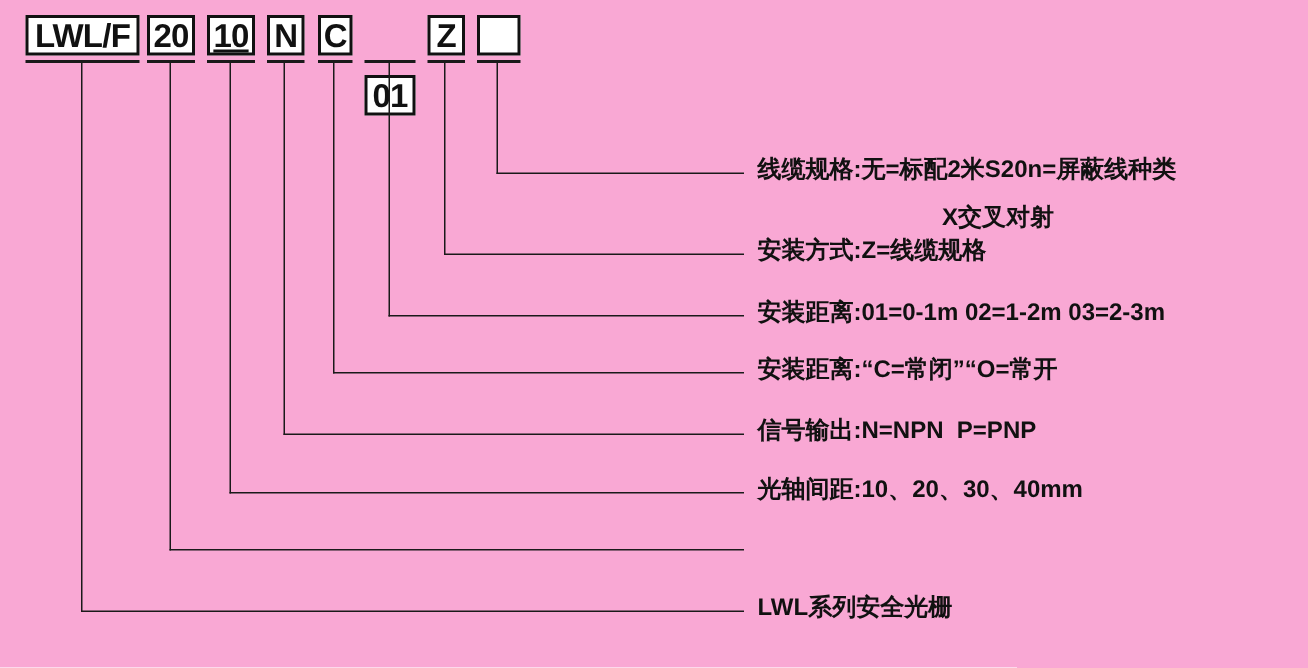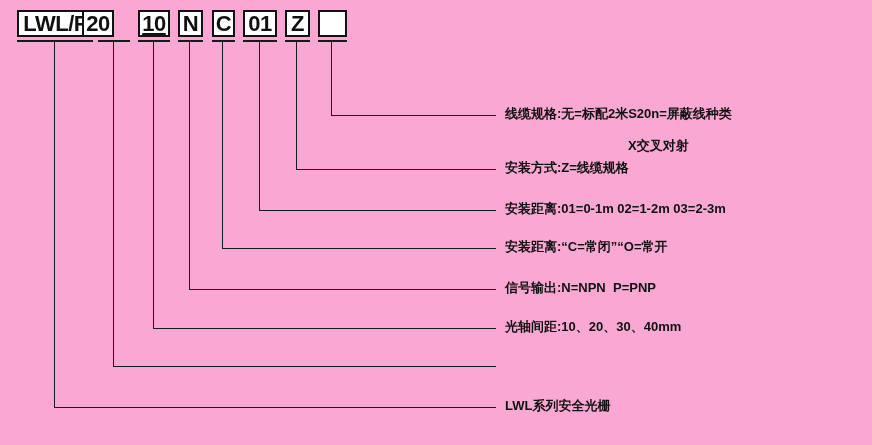--- a/index.html
+++ b/index.html
@@ -39,38 +39,38 @@
   .connector {
     position: absolute;
     top: 42px;
     box-sizing: border-box;
     border-left: 1.5px solid #1a1a1a;
     border-bottom: 1.5px solid #1a1a1a;
   }
   .lbl {
     position: absolute;
     left: 505px;
-    font-size: 13px;
+    font-size: 16px;
     font-weight: bold;
     line-height: 24px;
     white-space: pre;
     color: #111111;
   }
 </style>
 </head>
 <body>
 
 <div id="canvas">
 
   <div class="codebox" style="left:17px;  width:76px;">LWL/F</div>
-  <div class="codebox" style="left:82px;  width:32px;">20</div>
+  <div class="codebox" style="left:98px;  width:32px;">20</div>
   <div class="codebox" style="left:138px; width:32px;text-decoration:underline;">10</div>
   <div class="codebox" style="left:178px; width:25px;">N</div>
   <div class="codebox" style="left:212px; width:23px;">C</div>
-  <div class="codebox" style="left:243px; width:34px;">01</div>
+  <div class="codebox" style="left:243px; width:34px;margin-top:40px;">01</div>
   <div class="codebox" style="left:285px; width:25px;">Z</div>
   <div class="codebox" style="left:318px; width:29px;"></div>
 
   <div class="underbar" style="left:17px;  width:76px;"></div>
   <div class="underbar" style="left:98px;  width:32px;"></div>
   <div class="underbar" style="left:138px; width:32px;"></div>
   <div class="underbar" style="left:178px; width:25px;"></div>
   <div class="underbar" style="left:212px; width:23px;"></div>
   <div class="underbar" style="left:243px; width:34px;"></div>
   <div class="underbar" style="left:285px; width:25px;"></div>

